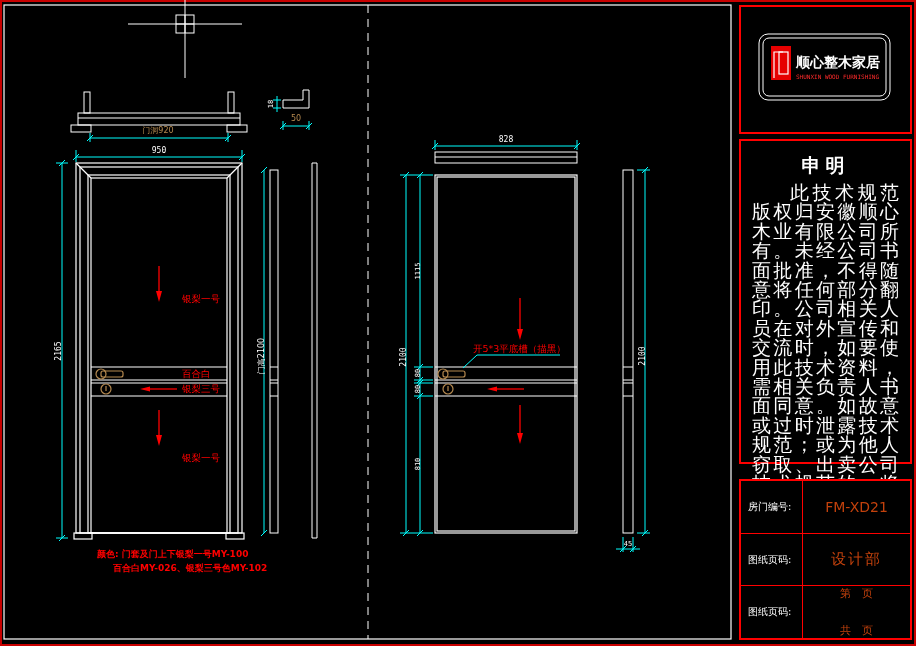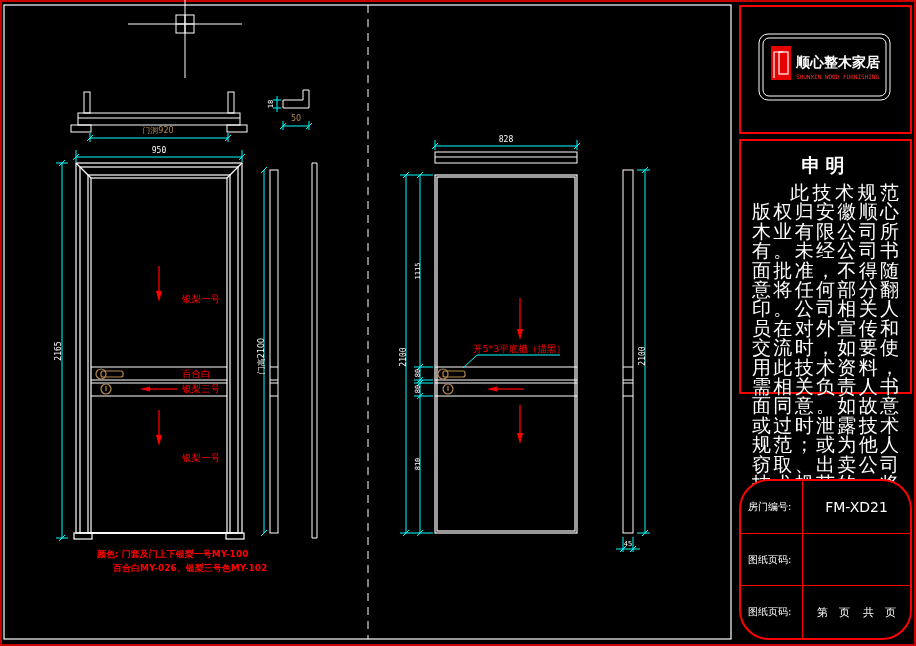--- a/index.html
+++ b/index.html
@@ -16,31 +16,31 @@
   svg text{font-family:"DejaVu Sans Mono",monospace;}
   svg text.dim{fill:#ffffff;font-size:8px;}
   svg text.dims{fill:#ffffff;font-size:7px;}
   svg text.tan{fill:#b5894f;font-size:8px;font-family:"DejaVu Sans",sans-serif;}
   svg text.red{fill:#ff0000;font-size:9.5px;font-family:"DejaVu Sans",sans-serif;}
   svg text.redb{fill:#ff0000;font-size:9px;font-weight:bold;font-family:"DejaVu Sans",sans-serif;}
   svg text.cjk{fill:#ffffff;font-size:8px;font-family:"DejaVu Sans",sans-serif;}
 
   .rbox{position:absolute;left:739px;width:173px;background:#000;border:2px solid #ff0000;box-sizing:border-box;}
   #logo-box{top:5px;height:129px;padding-left:21px;}
-  #decl-box{top:139px;height:255px;color:#fff;}
+  #decl-box{top:139px;height:325px;color:#fff;}
   #decl-title{margin:12px 0 4px 0;text-align:center;font-size:19px;letter-spacing:5px;font-weight:bold;}
   #decl-body{margin:4px;padding:0 7px;font-size:19px;line-height:19.4px;text-align:justify;text-indent:2em;}
-  #table-box{top:479px;height:161px;display:flex;flex-direction:column;border-radius:30px;}
+  #table-box{top:479px;height:161px;display:flex;flex-direction:column;}
   .trow{flex:1;display:flex;border-bottom:1px solid #ff0000;}
   .trow:last-child{border-bottom:none;}
   .tlabel{width:62px;border-right:1px solid #ff0000;color:#fff;font-size:10px;
           display:flex;align-items:center;padding-left:7px;box-sizing:border-box;}
-  .tvalue{flex:1;color:#ffffff;display:flex;align-items:center;justify-content:center;font-size:14px;}
+  .tvalue{flex:1;color:#c2410c;display:flex;align-items:center;justify-content:center;font-size:14px;}
   .tvalue.big{font-size:15px;letter-spacing:2px;}
-  .tvalue.pages{font-size:11px;justify-content:space-between;padding:0 14px;}
+  .tvalue.pages{font-size:11px;justify-content:space-between;padding:0 14px;flex-direction:column;}
 </style>
 </head>
 <body>
 
 <div id="screen">
   <div id="outer-border"></div>
 
   <svg width="737" height="646" viewBox="0 0 737 646">
 
     <rect class="w" x="4" y="5" width="727" height="634"></rect>
@@ -275,20 +275,21 @@
     <p id="decl-body">此技术规范版权归安徽顺心木业有限公司所有。未经公司书面批准，不得随意将任何部分翻印。公司相关人员在对外宣传和交流时，如要使用此技术资料，需相关负责人书面同意。如故意或过时泄露技术规范；或为他人窃取、出卖公司技术规范的。将按公司制度处发相关责任人.</p>
   </div>
 
   <div class="rbox" id="table-box">
     <div class="trow">
       <div class="tlabel">房门编号:</div>
       <div class="tvalue">FM-XD21</div>
     </div>
     <div class="trow">
       <div class="tlabel">图纸页码:</div>
+      <div class="tvalue big">设计部</div>
     </div>
     <div class="trow">
       <div class="tlabel">图纸页码:</div>
       <div class="tvalue pages">
         <span>第　页</span>
         <span>共　页</span>
       </div>
     </div>
   </div>
 </div>

